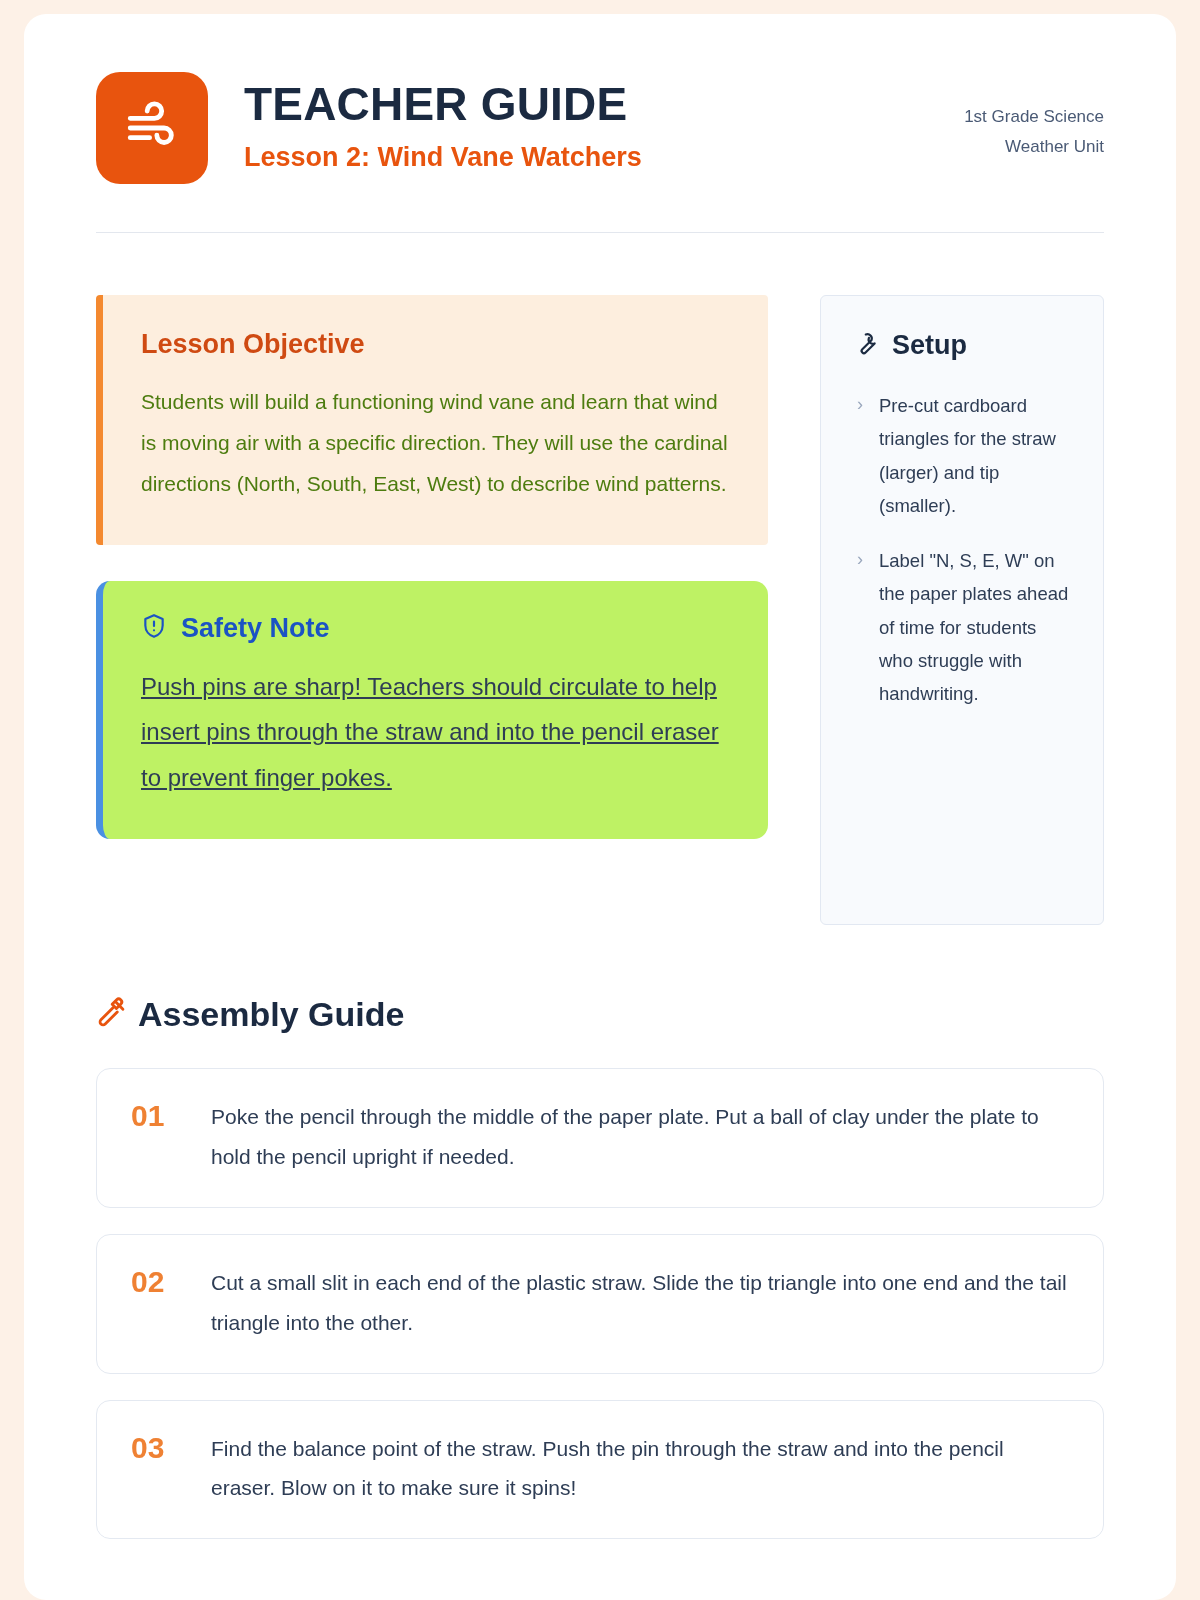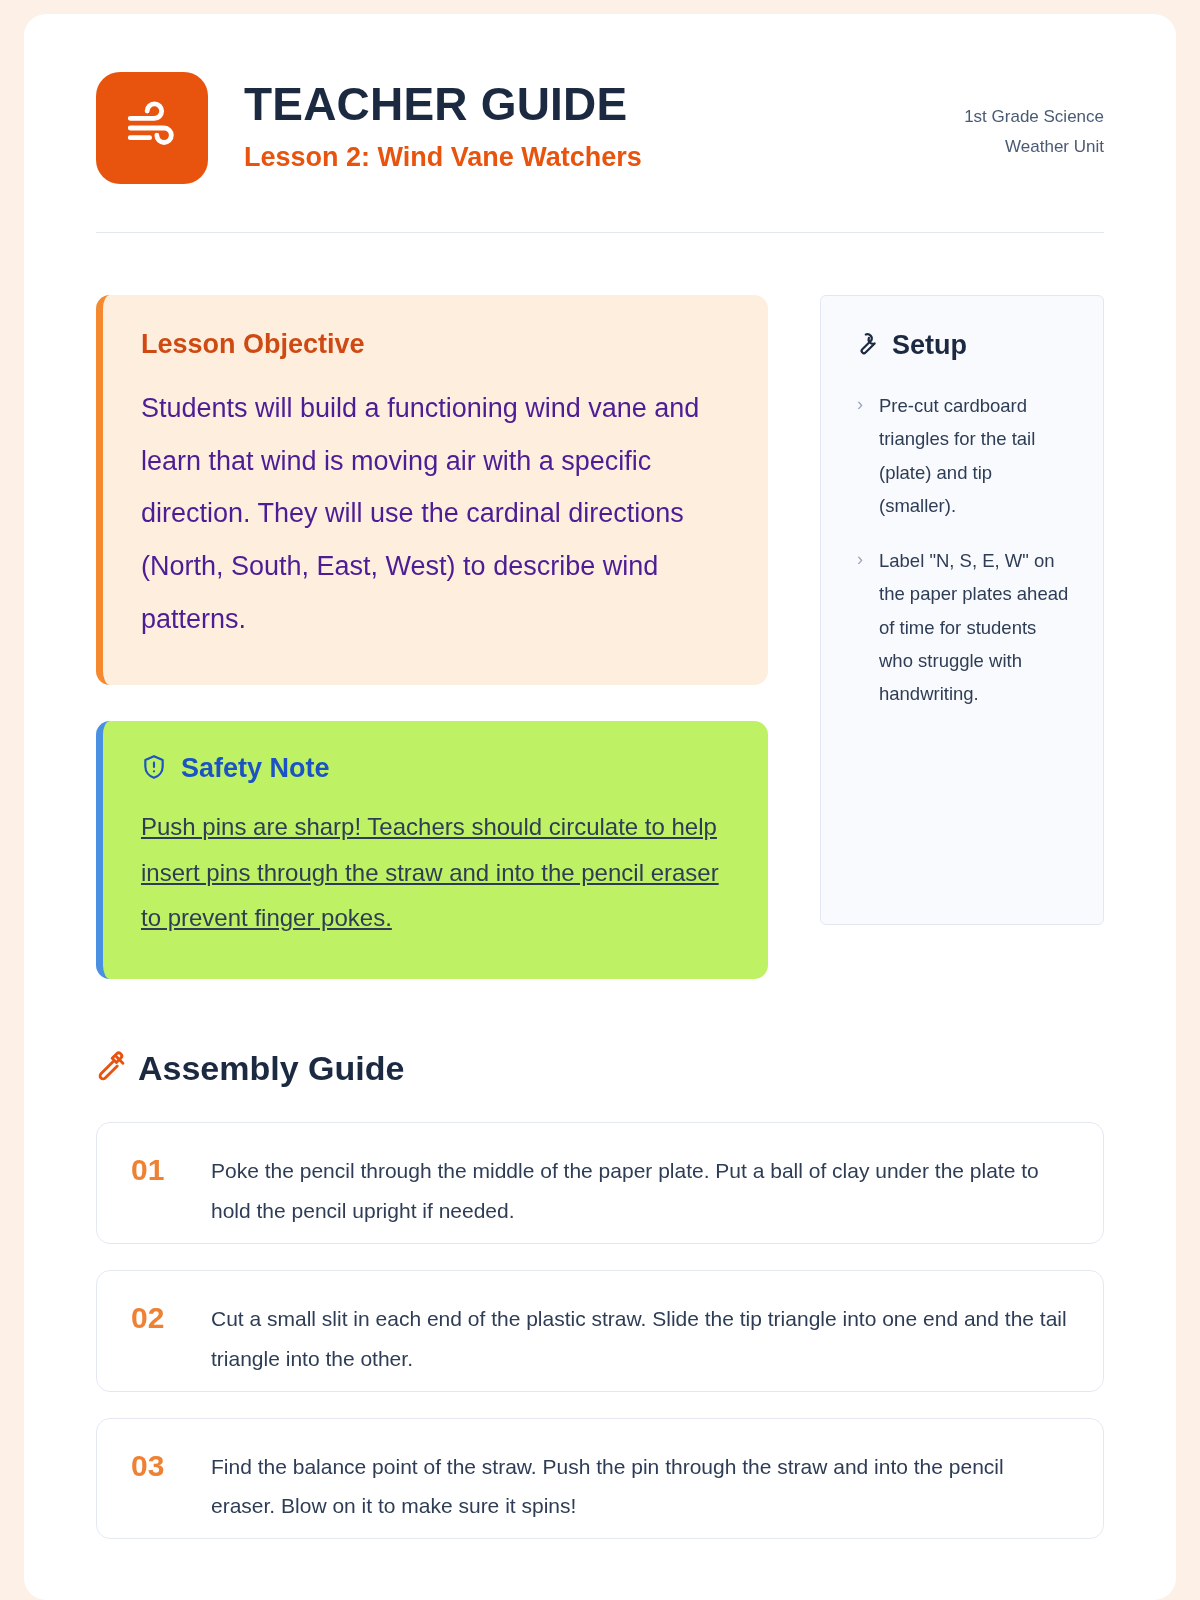--- a/index.html
+++ b/index.html
@@ -76,33 +76,33 @@
     gap: 52px;
     margin-top: 62px;
     align-items: flex-start;
   }
   .col-left { width: 672px; flex: none; }
   .col-right { flex: 1 1 auto; }
 
   .card-objective {
     background: #fdeede;
     border-left: 7px solid #f4892f;
-    border-radius: 14px;
+    border-radius: 4px;
     padding: 34px 38px 40px 38px;
   }
   .card-objective h2 {
     font-size: 27px;
     font-weight: bold;
     color: #cf4a12;
     margin-bottom: 22px;
   }
   .card-objective p {
-    font-size: 27px;
+    font-size: 21px;
     line-height: 1.95;
-    color: #4c1d95;
+    color: #4d7c0f;
   }
 
   .card-safety {
     margin-top: 36px;
     background: #bef264;
     border-left: 7px solid #4a90e2;
     border-radius: 14px;
     padding: 32px 38px 38px 38px;
   }
   .safety-head {
@@ -171,21 +171,21 @@
     font-weight: bold;
     color: #1b2a41;
   }
   .steps { margin-top: 34px; }
   .step {
     display: flex;
     align-items: flex-start;
     gap: 28px;
     border: 1px solid #e4e9f1;
     border-radius: 14px;
-    padding: 28px 32px 12px 34px;
+    padding: 28px 32px 30px 34px;
     margin-bottom: 26px;
   }
   .step-num {
     font-size: 30px;
     font-weight: bold;
     color: #ef8133;
     line-height: 1.25;
     flex: none;
     min-width: 52px;
   }
@@ -249,21 +249,21 @@
         <div class="card-setup">
           <div class="setup-head">
             <span>
               <svg width="26" height="26" viewBox="0 0 24 24" fill="none" stroke="#1b2a41" stroke-width="2" stroke-linecap="round" stroke-linejoin="round">
                 <path d="M14.7 6.3a4 4 0 0 0 5.3 5.2l-8.4 8.4a2.1 2.1 0 0 1-3-3l8.4-8.4a4 4 0 0 0-5.2-5.3"></path>
               </svg>
             </span>
             <h2>Setup</h2>
           </div>
           <ul class="setup-list">
-            <li>Pre-cut cardboard triangles for the tail (plate) and tip (smaller).</li>
+            <li>Pre-cut cardboard triangles for the straw (larger) and tip (smaller).</li>
             <li>Label "N, S, E, W" on the paper plates ahead of time for students who struggle with handwriting.</li>
           </ul>
         </div>
       </div>
     </div>
 
     <div class="assembly-head">
       <span>
         <svg width="34" height="34" viewBox="0 0 24 24" fill="none" stroke="#e8540e" stroke-width="2" stroke-linecap="round" stroke-linejoin="round">
           <path d="M15 12l-8.5 8.5a2.1 2.1 0 0 1-3-3L12 9"></path>

